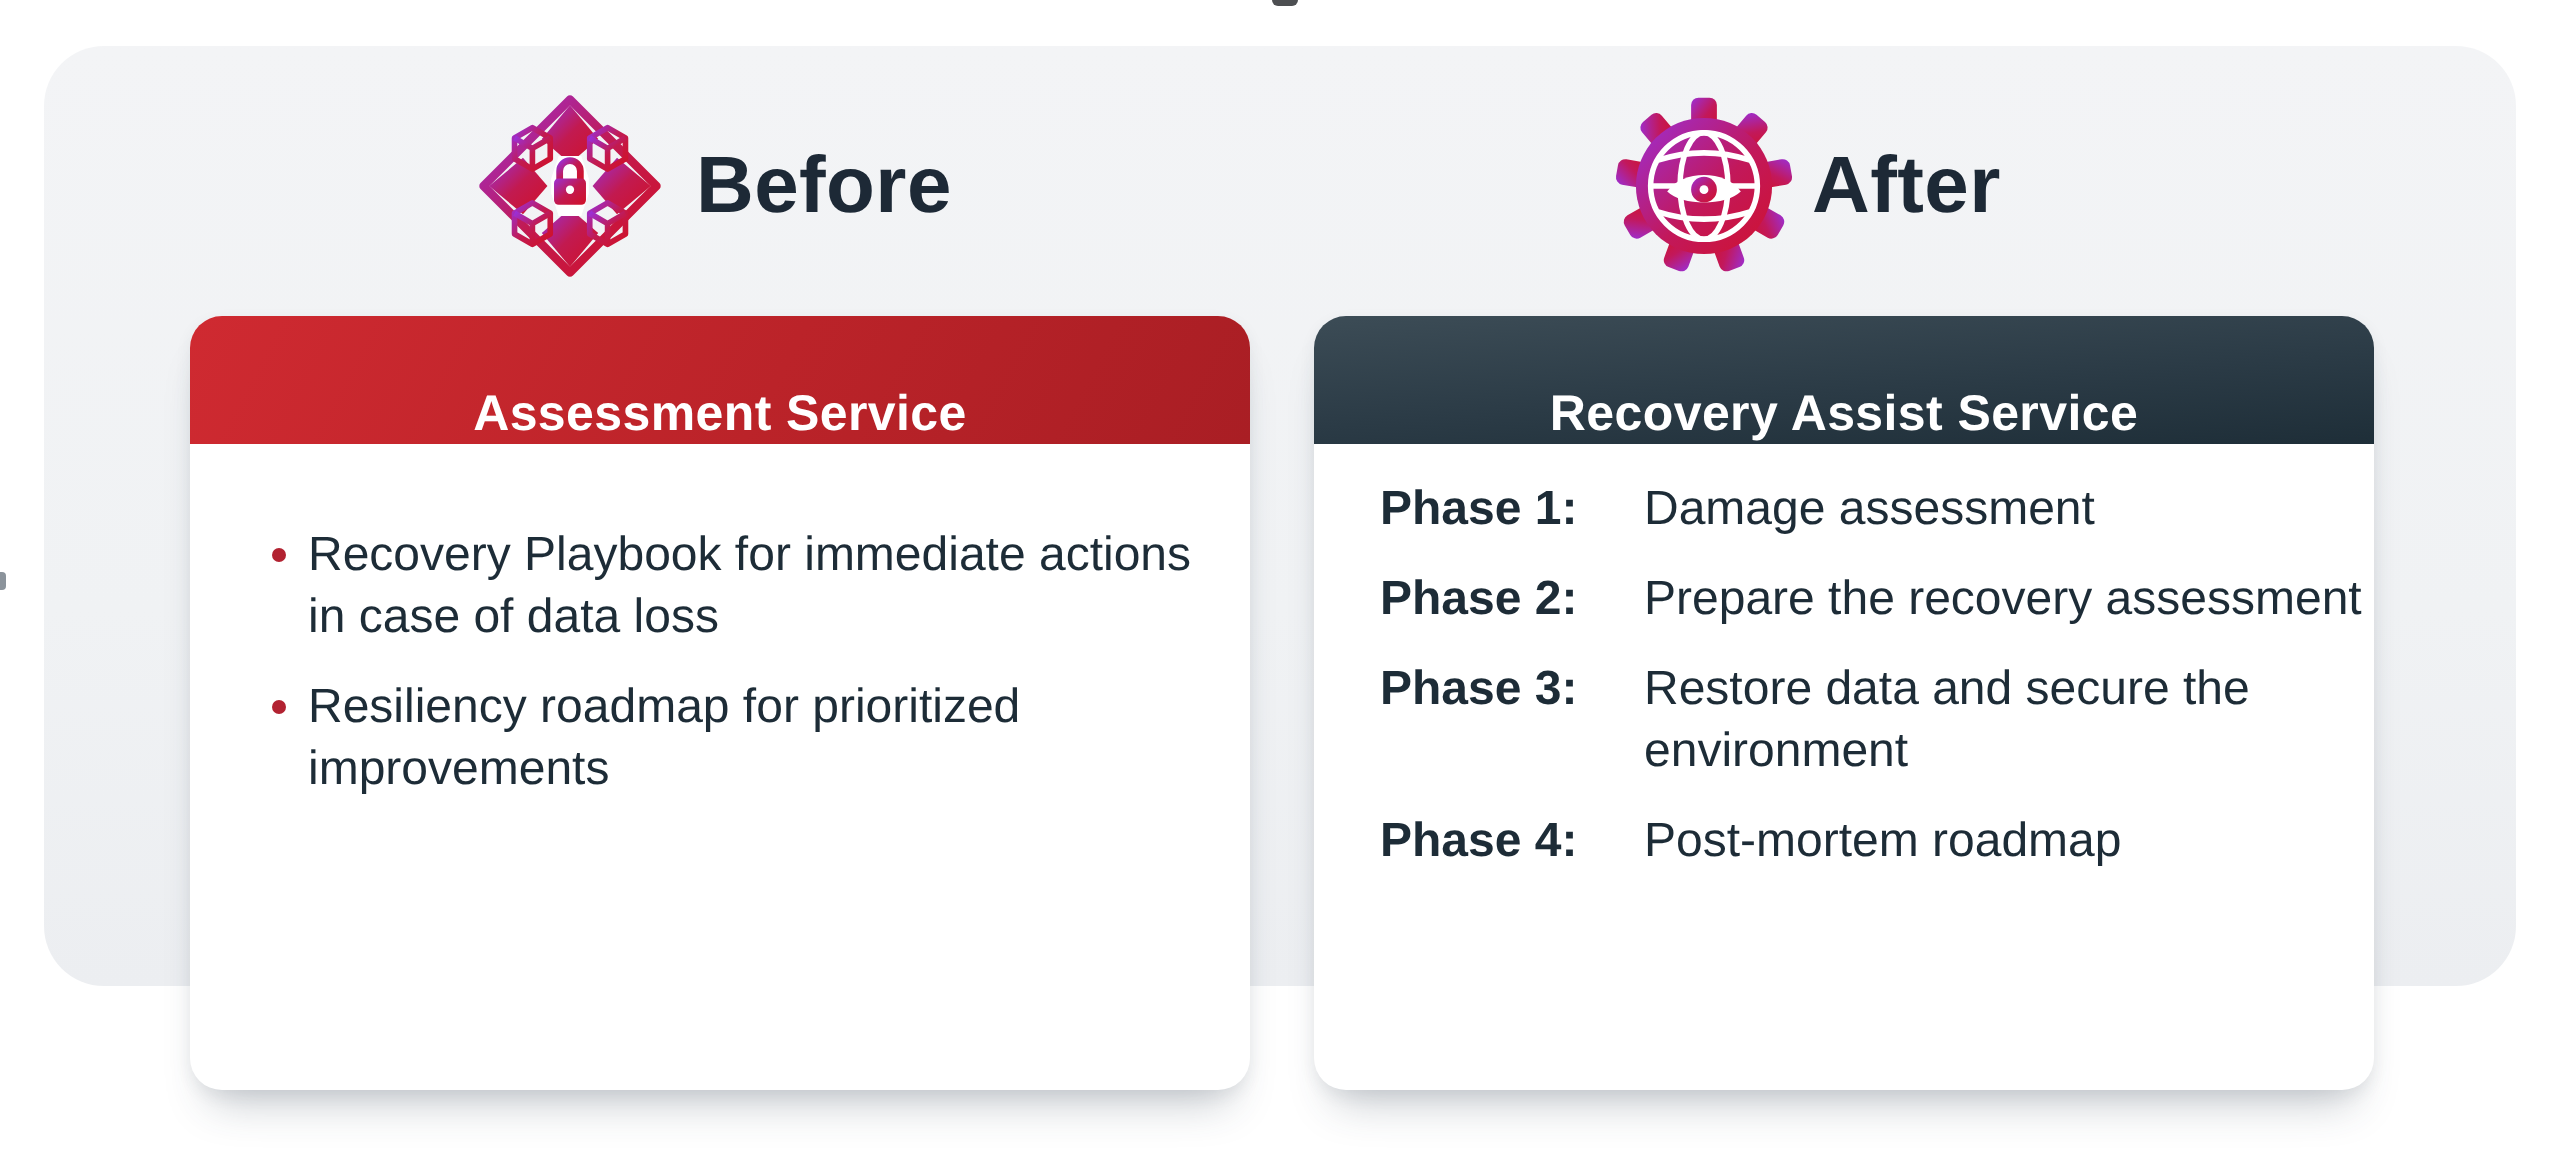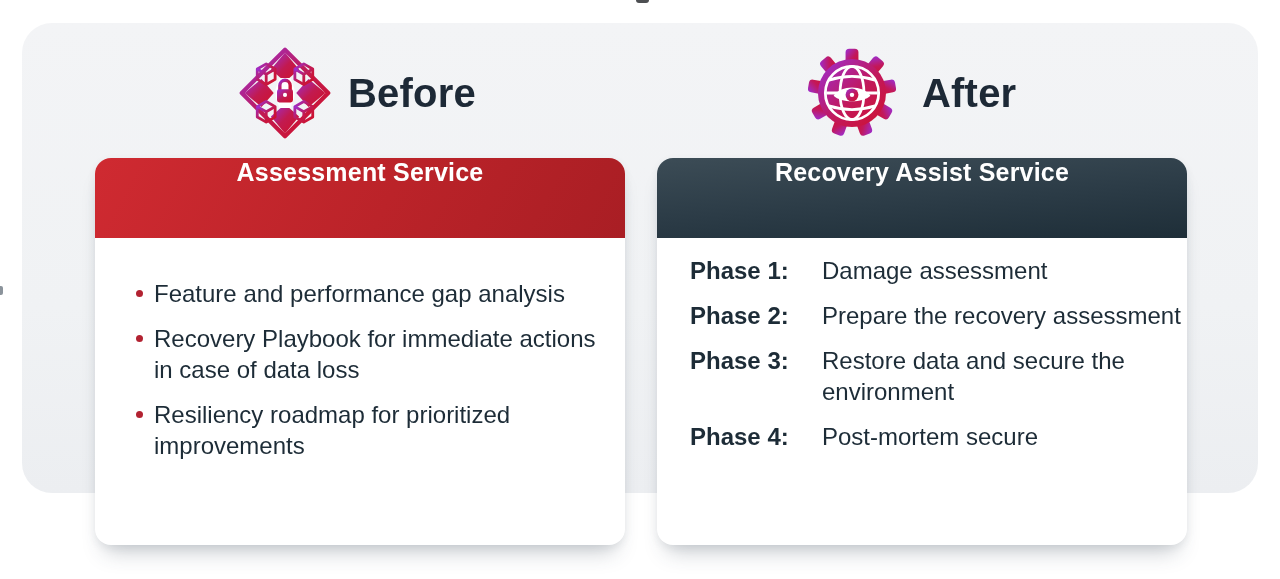--- a/index.html
+++ b/index.html
@@ -33,42 +33,42 @@
     background: #8b939b; border-radius: 0 2px 2px 0;
   }
 
   
   .col-head {
     position: absolute; top: 44px;
     display: flex; align-items: center;
     height: 98px;
   }
   .col-head.before { left: 238px; gap: 16px; }
-  .col-head.after  { left: 806px; gap: 24px; }
+  .col-head.after  { left: 806px; gap: 8px; }
   .col-head .icon svg { display: block; }
   .col-head .label {
     font-size: 40px; font-weight: bold;
     color: #1d2936; letter-spacing: 0.2px;
   }
 
   
   .card {
     position: absolute; top: 158px;
     width: 530px; height: 387px;
     background: #ffffff;
     border-radius: 16px;
     box-shadow: 0 16px 22px -10px rgba(45, 62, 80, 0.28), 0 3px 8px rgba(45, 62, 80, 0.08);
   }
   .card.left  { left: 95px; }
   .card.right { left: 657px; }
 
   .card-header {
-    height: 80px;
+    height: 64px;
     border-radius: 16px 16px 0 0;
-    display: flex; align-items: flex-start; justify-content: center;
+    display: flex; align-items: flex-end; justify-content: center;
     color: #ffffff; font-size: 25px; font-weight: bold;
     letter-spacing: 0.2px;
   }
   .card-header.red {
     background: linear-gradient(118deg, #cf2a31 0%, #bb2329 55%, #a91e24 100%);
   }
   .card-header.dark {
     background: linear-gradient(176deg, #3c4c56 0%, #2b3b46 55%, #1e2e38 100%);
   }
 
@@ -206,24 +206,20 @@
     <span class="label">After</span>
   </div>
 
   <div class="card left">
     <div class="card-header red">
       <span>Assessment Service</span>
     </div>
     <ul class="bullets">
       <li>
         <span class="dot"></span>
-        <span>Feature and performance gap analysis</span>
-      </li>
-      <li>
-        <span class="dot"></span>
         <span>Recovery Playbook for immediate actions in case of data loss</span>
       </li>
       <li>
         <span class="dot"></span>
         <span>Resiliency roadmap for prioritized improvements</span>
       </li>
     </ul>
   </div>
 
   <div class="card right">
@@ -238,18 +234,18 @@
       <div class="phase-row">
         <span class="phase-label">Phase 2:</span>
         <span class="phase-desc">Prepare the recovery assessment</span>
       </div>
       <div class="phase-row">
         <span class="phase-label">Phase 3:</span>
         <span class="phase-desc">Restore data and secure the environment</span>
       </div>
       <div class="phase-row">
         <span class="phase-label">Phase 4:</span>
-        <span class="phase-desc">Post-mortem secure</span>
+        <span class="phase-desc">Post-mortem roadmap</span>
       </div>
     </div>
   </div>
 
 </div>
 
 </body></html>

